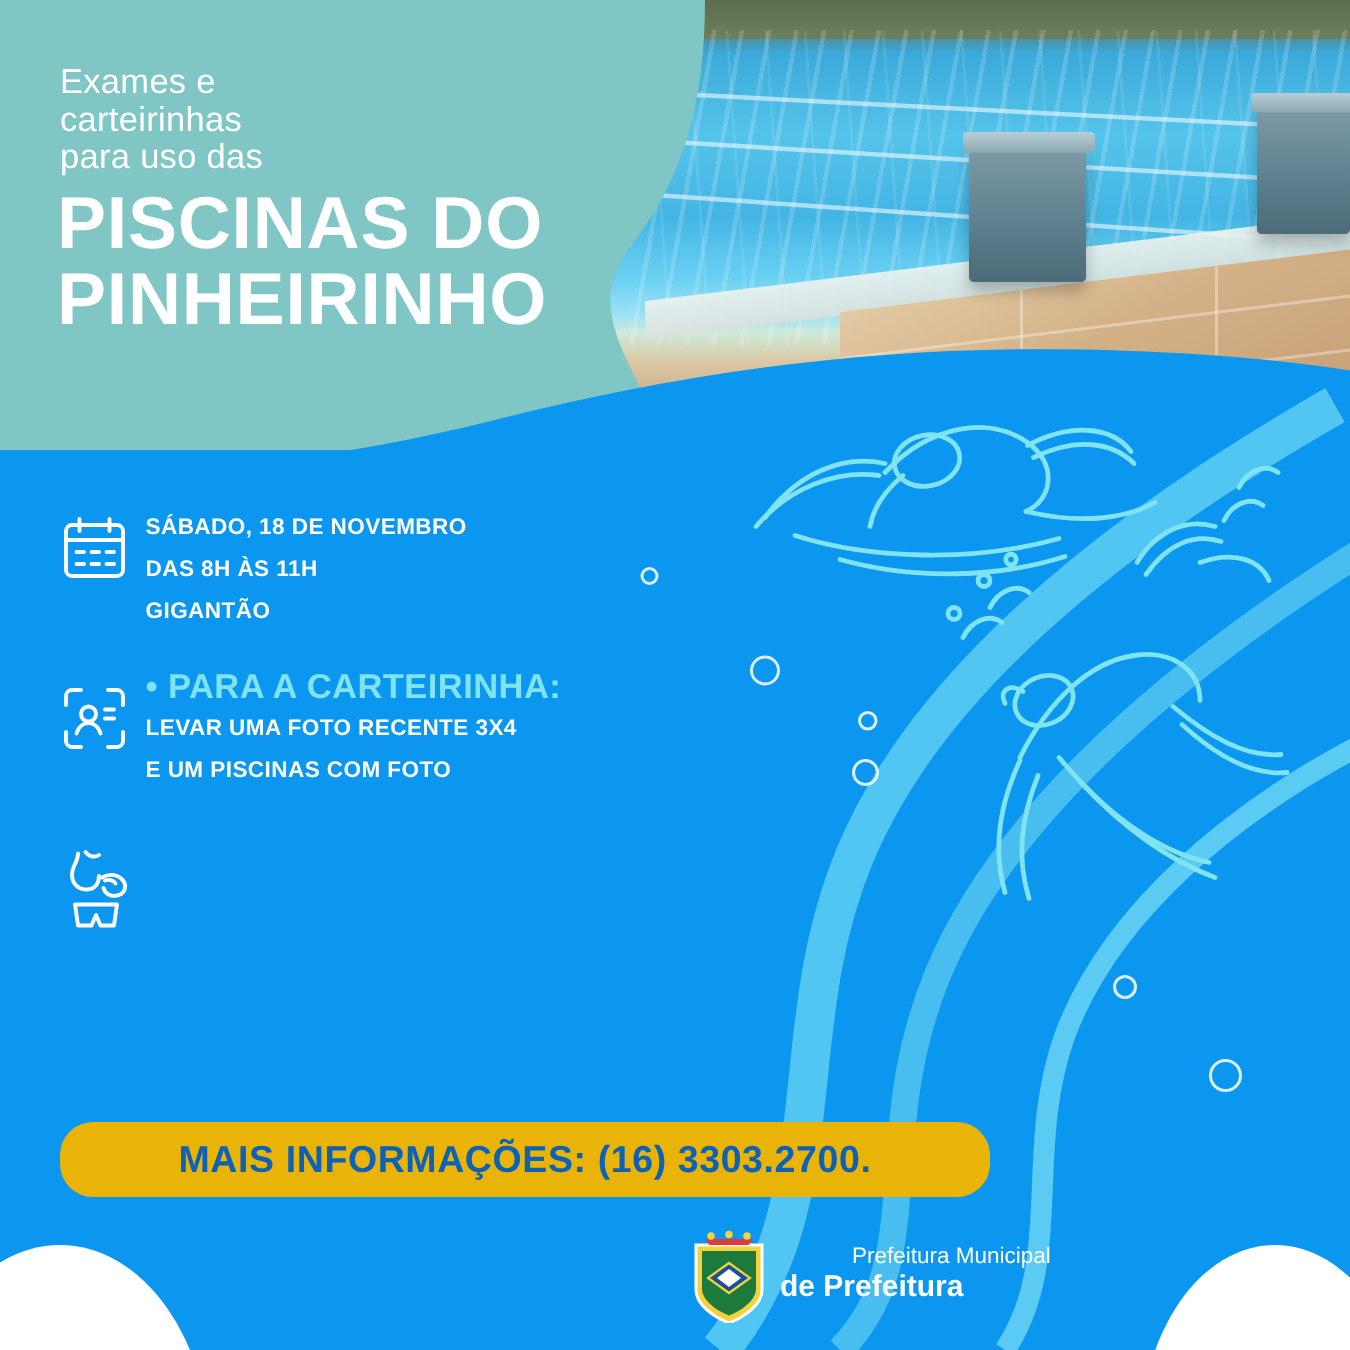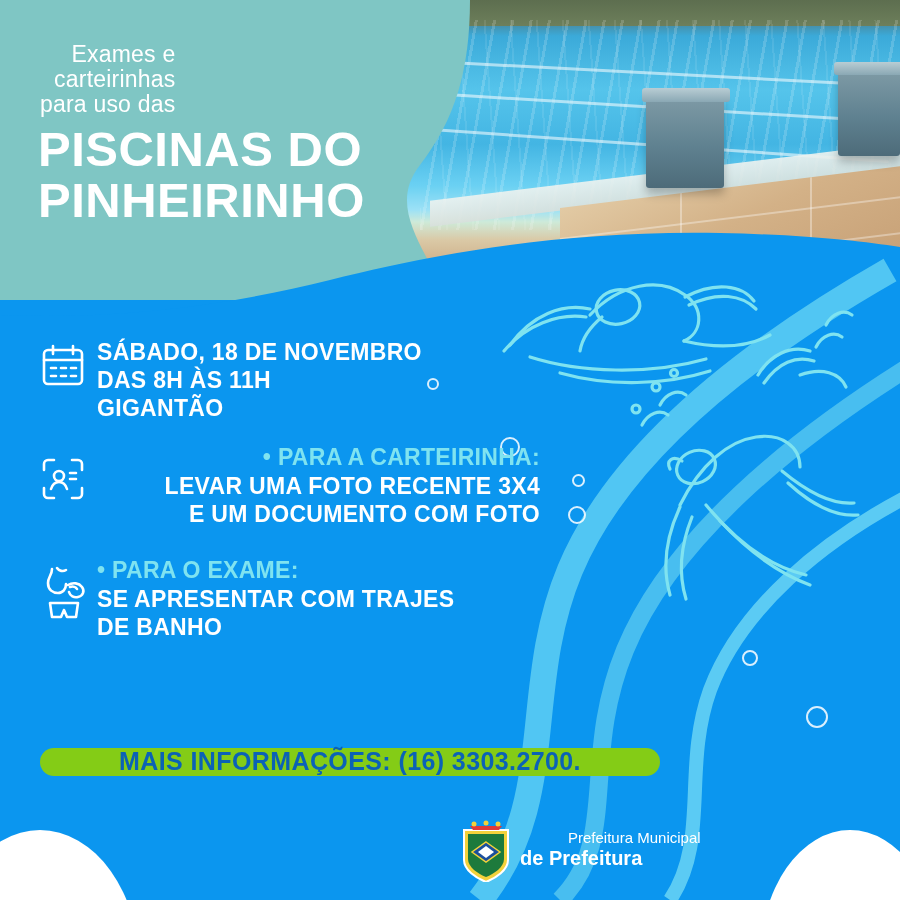--- a/index.html
+++ b/index.html
@@ -122,21 +122,21 @@
     border-radius: 50%;
   }
 
   
   .block-row { position: absolute; color: #ffffff; }
 
   .ico { position: absolute; }
 
   .line-b {
     font-weight: 800;
-    font-size: 23px;
+    font-size: 15px;
     line-height: 28px;
     letter-spacing: .3px;
     color: #ffffff;
   }
   .label-cyan {
     font-weight: 800;
     font-size: 23px;
     line-height: 30px;
     letter-spacing: .3px;
     color: #7fe3f0;
@@ -148,25 +148,25 @@
     color: #ffffff;
     font-size: 21px;
     line-height: 27px;
     font-weight: 400;
   }
 
   
   .cta {
     position: absolute;
     left: 40px; top: 748px;
-    width: 620px; height: 28px;
-    background: #84cc16;
+    width: 620px; height: 50px;
+    background: #eab308;
     border-radius: 22px;
     display: flex;
-    align-items: flex-end;
+    align-items: center;
     justify-content: center;
   }
   .cta span {
     color: #0b62b6;
     font-weight: 800;
     font-size: 25px;
     letter-spacing: .4px;
   }
 
   
@@ -289,21 +289,21 @@
     </g>
   </svg>
 
   <div class="bubble" style="left:427px; top:378px; width:12px; height:12px;"></div>
   <div class="bubble" style="left:500px; top:437px; width:20px; height:20px;"></div>
   <div class="bubble" style="left:572px; top:474px; width:13px; height:13px;"></div>
   <div class="bubble" style="left:568px; top:506px; width:18px; height:18px;"></div>
   <div class="bubble" style="left:742px; top:650px; width:16px; height:16px;"></div>
   <div class="bubble" style="left:806px; top:706px; width:22px; height:22px;"></div>
 
-  <div class="kicker" style="white-space:pre-line;text-align:right;">Exames e
+  <div class="kicker" style="white-space:pre-line;">Exames e
 carteirinhas
 para uso das</div>
   <div class="title" style="white-space:pre-line;">PISCINAS DO
 PINHEIRINHO</div>
 
   <div class="block-row" style="left:40px; top:338px; width:480px;">
     <svg class="ico" width="46" height="46" viewBox="0 0 46 46" style="left:0; top:4px;">
       <g stroke="#ffffff" stroke-width="2.6" fill="none" stroke-linecap="round">
         <rect x="4" y="8" width="38" height="34" rx="4"></rect>
         <path d="M4,18 H42"></path>
@@ -323,42 +323,37 @@
       <g stroke="#ffffff" stroke-width="2.6" fill="none" stroke-linecap="round">
         <path d="M4,14 V8 a4,4 0 0 1 4,-4 h6"></path>
         <path d="M42,14 V8 a4,4 0 0 0 -4,-4 h-6"></path>
         <path d="M4,32 v6 a4,4 0 0 0 4,4 h6"></path>
         <path d="M42,32 v6 a4,4 0 0 1 -4,4 h-6"></path>
         <circle cx="19" cy="20" r="5"></circle>
         <path d="M11,33 c1.5,-5 5,-7 8,-7 c3,0 6.5,2 8,7"></path>
         <path d="M30,17 h6 M30,23 h6"></path>
       </g>
     </svg>
-    <div style="margin-left:57px;text-align:right;">
+    <div style="margin-left:57px;">
       <div class="label-cyan">• PARA A CARTEIRINHA:</div>
       <div class="line-b">LEVAR UMA FOTO RECENTE 3X4</div>
-      <div class="line-b">E UM DOCUMENTO COM FOTO</div>
+      <div class="line-b">E UM PISCINAS COM FOTO</div>
     </div>
   </div>
 
   <div class="block-row" style="left:40px; top:555px; width:500px;">
     <svg class="ico" width="48" height="58" viewBox="0 0 48 58" style="left:0; top:8px;">
       <g stroke="#ffffff" stroke-width="2.6" fill="none" stroke-linecap="round" stroke-linejoin="round">
         <path d="M12,6 c0,6 -4,8 -4,14 c0,7 5,10 10,10 c5,0 8,-4 8,-9"></path>
         <path d="M17,5 c2,3 6,4 9,2"></path>
         <path d="M28,22 c5,-3 11,-2 14,2 c3,4 1,9 -4,10 c-4,1 -8,-1 -9,-5"></path>
         <path d="M30,24 c3,-1 6,0 7,2"></path>
         <path d="M10,40 h28 l-2,14 h-9 l-3,-7 l-3,7 h-9 z"></path>
       </g>
     </svg>
-    <div style="margin-left:57px;">
-      <div class="label-cyan">• PARA O EXAME:</div>
-      <div class="line-b">SE APRESENTAR COM TRAJES</div>
-      <div class="line-b">DE BANHO</div>
-    </div>
   </div>
 
 
   <div class="cta">
     <span>MAIS INFORMAÇÕES: (16) 3303.2700.</span>
   </div>
 
 
   <svg class="crest" viewBox="0 0 52 62">
     <path d="M4,10 h44 v30 c0,10 -12,18 -22,22 C16,58 4,50 4,40 Z" fill="#f3d23b" stroke="#ffffff" stroke-width="2"></path>

